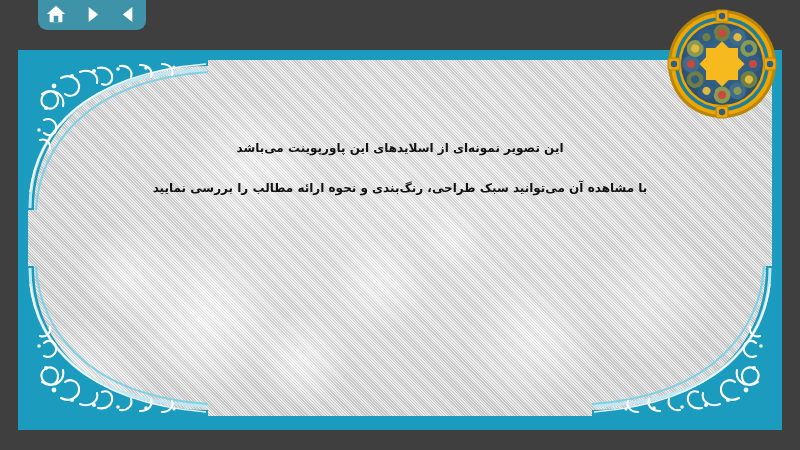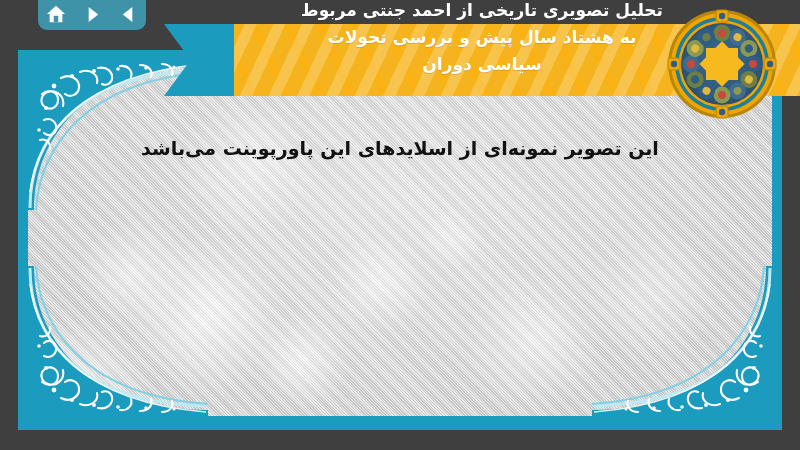--- a/index.html
+++ b/index.html
@@ -184,21 +184,21 @@
     position: absolute;
     left: 40px;
     right: 40px;
     top: 78px;
     text-align: center;
     direction: rtl;
     z-index: 18;
   }
   .body-line {
     color: #111111;
-    font-size: 19px;
+    font-size: 12px;
     line-height: 40px;
     font-weight: 700;
     white-space: nowrap;
   }
 </style>
 </head>
 <body>
 
 <div id="slide">
 
@@ -288,32 +288,24 @@
           <circle cx="18" cy="48" r="2"></circle>
           <circle cx="11" cy="70" r="1.8"></circle>
           <circle cx="118" cy="8" r="1.8"></circle>
           <circle cx="146" cy="7" r="1.6"></circle>
         </g>
       </svg>
     </div>
 
     <div class="body-text">
       <div class="body-line">این تصویر نمونه‌ای از اسلایدهای این پاورپوینت می‌باشد</div>
+      <div class="body-line">با مشاهده آن می‌توانید سبک طراحی، رنگ‌بندی و نحوه ارائه مطالب را بررسی نمایید</div>
     </div>
   </div>
 
-  <div class="title-wrap">
-    <div class="title-band"></div>
-    <div class="title-tongue"></div>
-    <div class="title-lines">
-      <div class="title-line">تحلیل تصویری تاریخی از احمد جنتی مربوط</div>
-      <div class="title-line">به هشتاد سال پیش و بررسی تحولات</div>
-      <div class="title-line">سیاسی دوران</div>
-    </div>
-  </div>
 
   <div class="medallion">
     <svg viewBox="0 0 112 112" width="112" height="112" aria-hidden="true">
       <defs>
         <radialGradient id="mg" cx="50%" cy="45%" r="55%">
           <stop offset="0%" stop-color="#3b6e96"></stop>
           <stop offset="100%" stop-color="#2b5070"></stop>
         </radialGradient>
       </defs>
       <circle cx="56" cy="56" r="54" fill="#b8860b"></circle>

